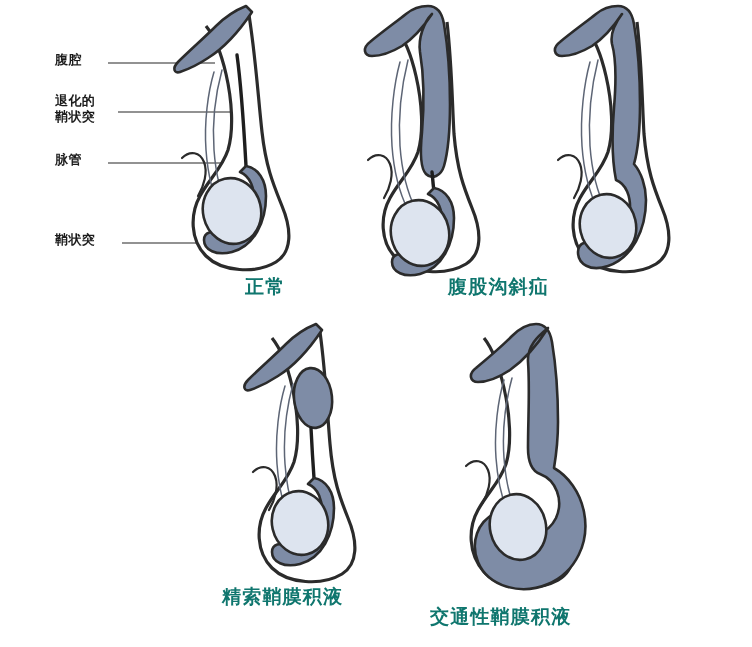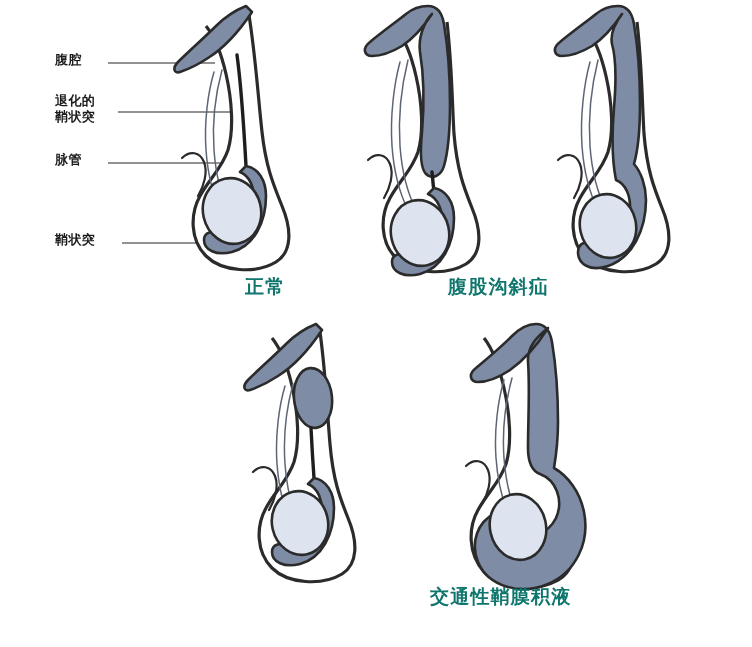--- a/index.html
+++ b/index.html
@@ -300,16 +300,17 @@
   </div>
 
   <div class="callout-label" style="left:55px; top:232px;">
     <div>鞘状突</div>
   </div>
 
   <div class="caption" style="left:245px; top:274px;">正常</div>
 
   <div class="caption" style="left:448px; top:274px;">腹股沟斜疝</div>
 
-
-  <div class="caption" style="left:430px; top:584px;text-align:right;">交通性鞘膜积液</div>
+  <div class="caption" style="left:222px; top:584px;">精索鞘膜积液</div>
+
+  <div class="caption" style="left:430px; top:604px;text-align:right;">交通性鞘膜积液</div>
 
 </div>
 
 </body></html>

